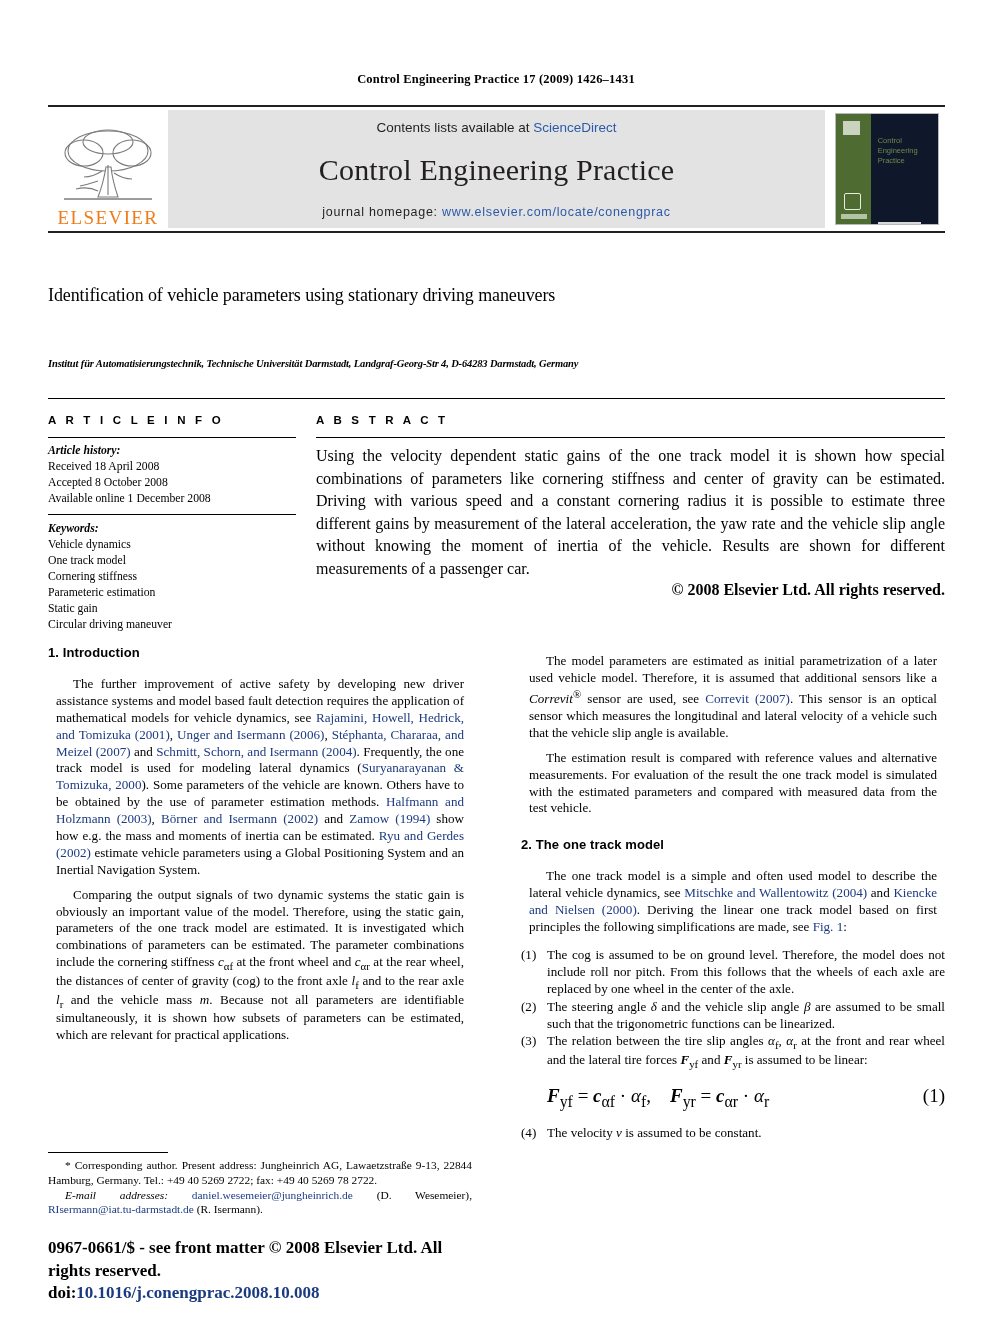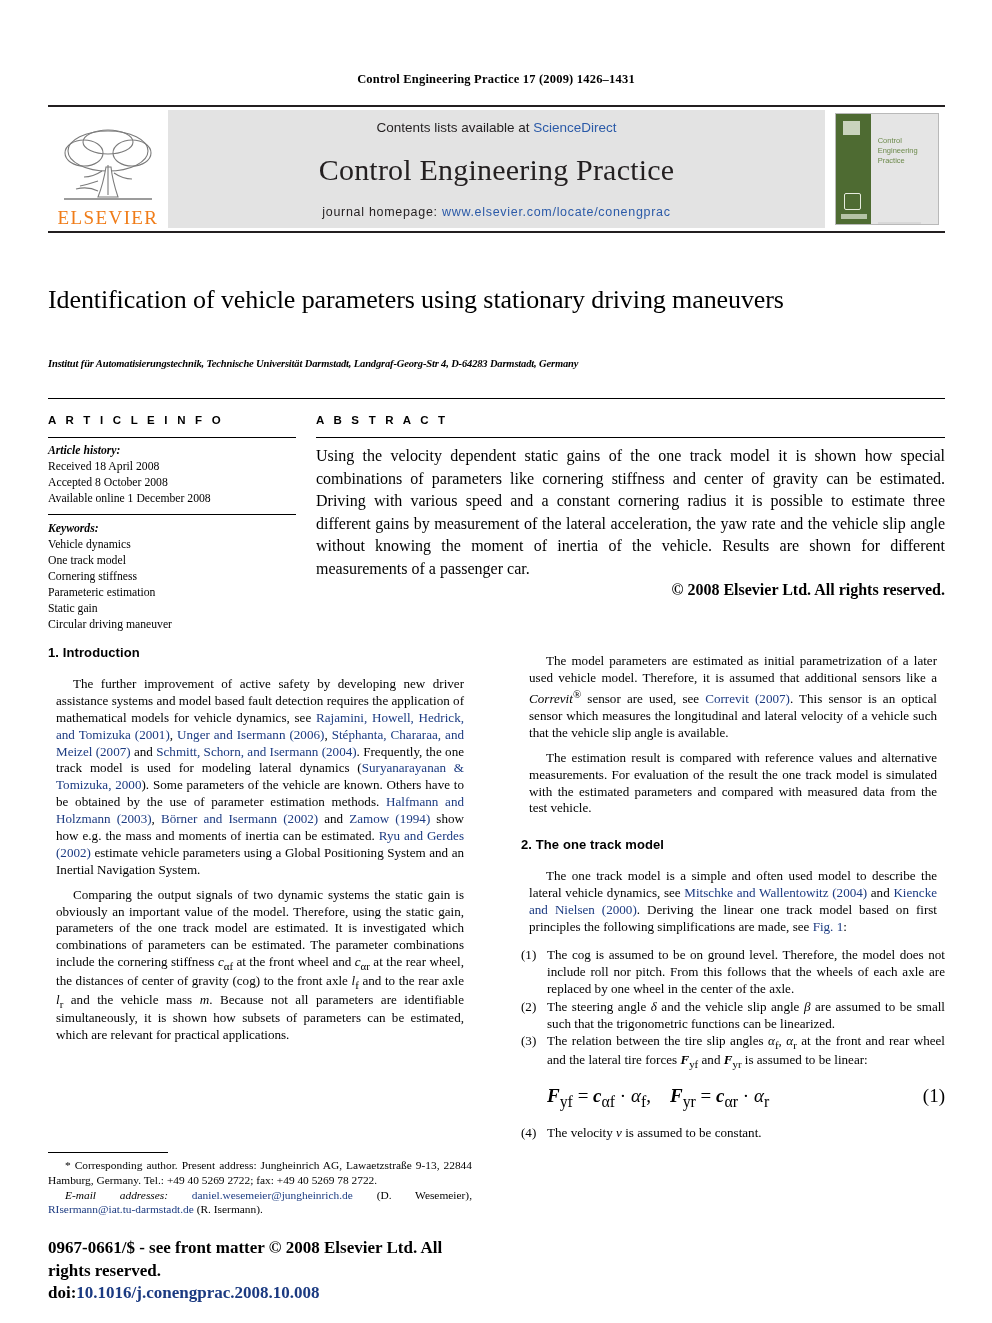--- a/index.html
+++ b/index.html
@@ -142,21 +142,21 @@
     position: absolute;
     bottom: 5px;
     left: 5px;
     width: 26px;
     height: 5px;
     background: #cfd9c2;
     opacity: .8;
   }
   .cover-face {
     flex: 1;
-    background: #e5e5e5;
+    background: #0f172a;
     padding: 22px 6px 0 7px;
     box-sizing: border-box;
   }
   .cover-face .ct {
     font-family: "Liberation Sans", sans-serif;
     font-size: 7.5px;
     line-height: 1.35;
     color: #6d8a4c;
   }
   .cover-face .rule {
@@ -165,21 +165,21 @@
     width: 80%;
     background: #d8d8d8;
   }
 
   
   .title {
     position: absolute;
     top: 285px;
     left: 48px;
     width: 900px;
-    font-size: 26px;
+    font-size: 18px;
     font-family: "Liberation Serif", serif;
     color: #000;
     letter-spacing: -0.1px;
   }
   .authors {
     position: absolute;
     top: 324px;
     left: 48px;
     width: 900px;
     font-size: 17.5px;

